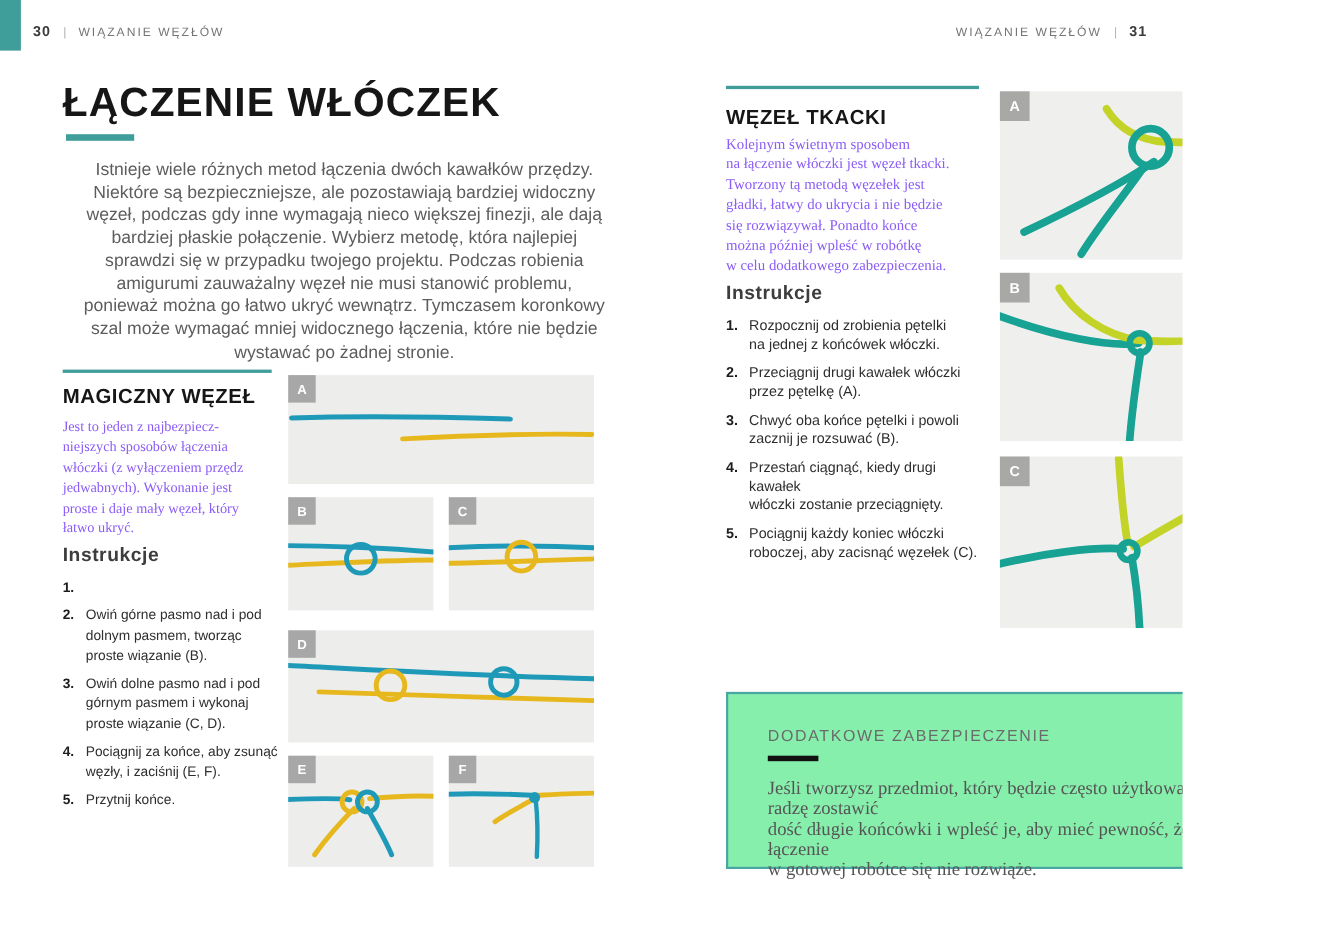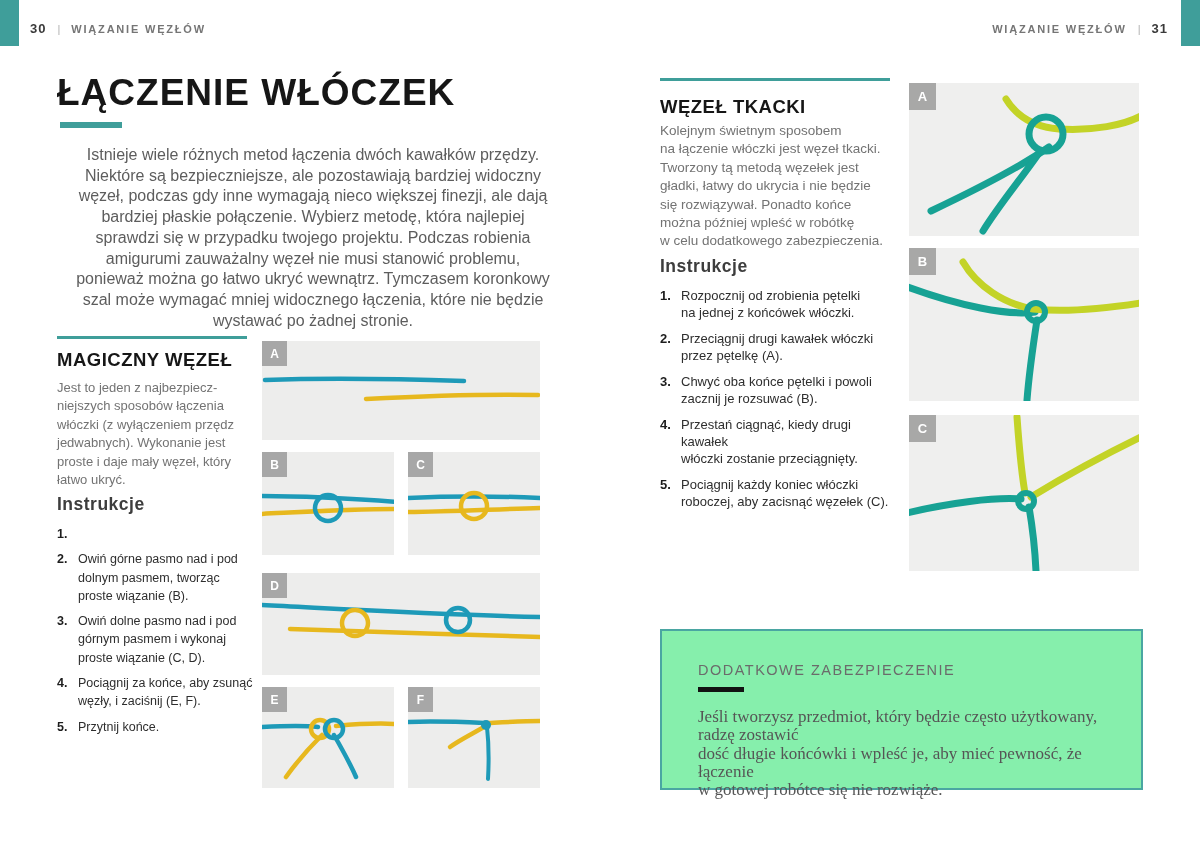--- a/index.html
+++ b/index.html
@@ -4,43 +4,43 @@
 <style>
   :root{
     --accent:#3f9e9a; --box-border:#4aa6a2;
     --yarn-teal:#1e9ab8; --yarn-gold:#e7b81e;
     --yarn-teal2:#17a294; --yarn-chart:#c3d327;
     --fig-bg:#ededec; --label-bg:rgba(148,148,148,0.78);
     --ink:#161616; --body-text:#5d5d5d; --step-ink:#2e2e2e; --muted:#757575;
   }
   *{margin:0;padding:0;box-sizing:border-box;}
   body{font-family:"Liberation Sans","DejaVu Sans",sans-serif;background:#fff;}
-  .spread{position:relative;width:1200px;height:851px;background:#fff;overflow:hidden;}
+  .spread{position:relative;width:1075px;height:851px;background:#fff;overflow:hidden;}
 
   .corner{position:absolute;top:0;width:19px;height:46px;background:var(--accent);}
   .corner.left{left:0;} .corner.right{left:1181px;}
 
   .running-head{position:absolute;top:21px;display:flex;align-items:baseline;gap:11px;}
   .running-head.l{left:30px;} .running-head.r{right:32px;}
   .page-num{font-size:13px;font-weight:700;color:#3a3a3a;letter-spacing:1px;}
   .head-sep{font-size:11px;color:#b0b0b0;}
-  .head-title{font-size:11px;font-weight:700;color:var(--muted);letter-spacing:1.8px;text-align:center;}
+  .head-title{font-size:11px;font-weight:400;color:var(--muted);letter-spacing:1.8px;text-align:center;}
 
   .page-title{position:absolute;left:57px;top:72px;font-size:37px;font-weight:800;
     color:var(--ink);letter-spacing:1px;}
   .title-rule{position:absolute;left:60px;top:122px;width:62px;height:6px;background:var(--accent);}
   .intro{position:absolute;left:57px;top:145px;width:512px;font-size:16px;line-height:20.7px;
     color:var(--body-text);white-space:pre-line;text-align:center;}
 
   .sec-rule{position:absolute;background:var(--accent);height:3px;}
   .sec-rule.l{left:57px;top:336px;width:190px;}
   .sec-rule.r{left:660px;top:78px;width:230px;}
   .sec-heading{position:absolute;font-size:18.5px;font-weight:800;color:var(--ink);letter-spacing:.5px;}
   .sec-heading.l{left:57px;top:349px;} .sec-heading.r{left:660px;top:96px;}
-  .desc{position:absolute;color:#737373;white-space:pre-line;}
+  .desc{position:absolute;color:#8b5cf6;white-space:pre-line;font-family:Liberation Serif, serif;}
   .desc.l{left:57px;top:379px;width:200px;font-size:13px;line-height:18.4px;}
   .desc.r{left:660px;top:122px;width:255px;font-size:13.5px;line-height:18.4px;}
   .instr-heading{position:absolute;font-size:17.5px;font-weight:700;color:#3d3d3d;letter-spacing:.5px;}
   .instr-heading.l{left:57px;top:494px;} .instr-heading.r{left:660px;top:256px;}
 
   .steps{position:absolute;display:flex;flex-direction:column;}
   .steps.l{left:57px;top:525px;width:200px;gap:7px;}
   .steps.r{left:660px;top:287px;width:240px;gap:9px;}
   .step{display:flex;}
   .step-num{flex:0 0 21px;font-weight:700;color:#1d1d1d;}

